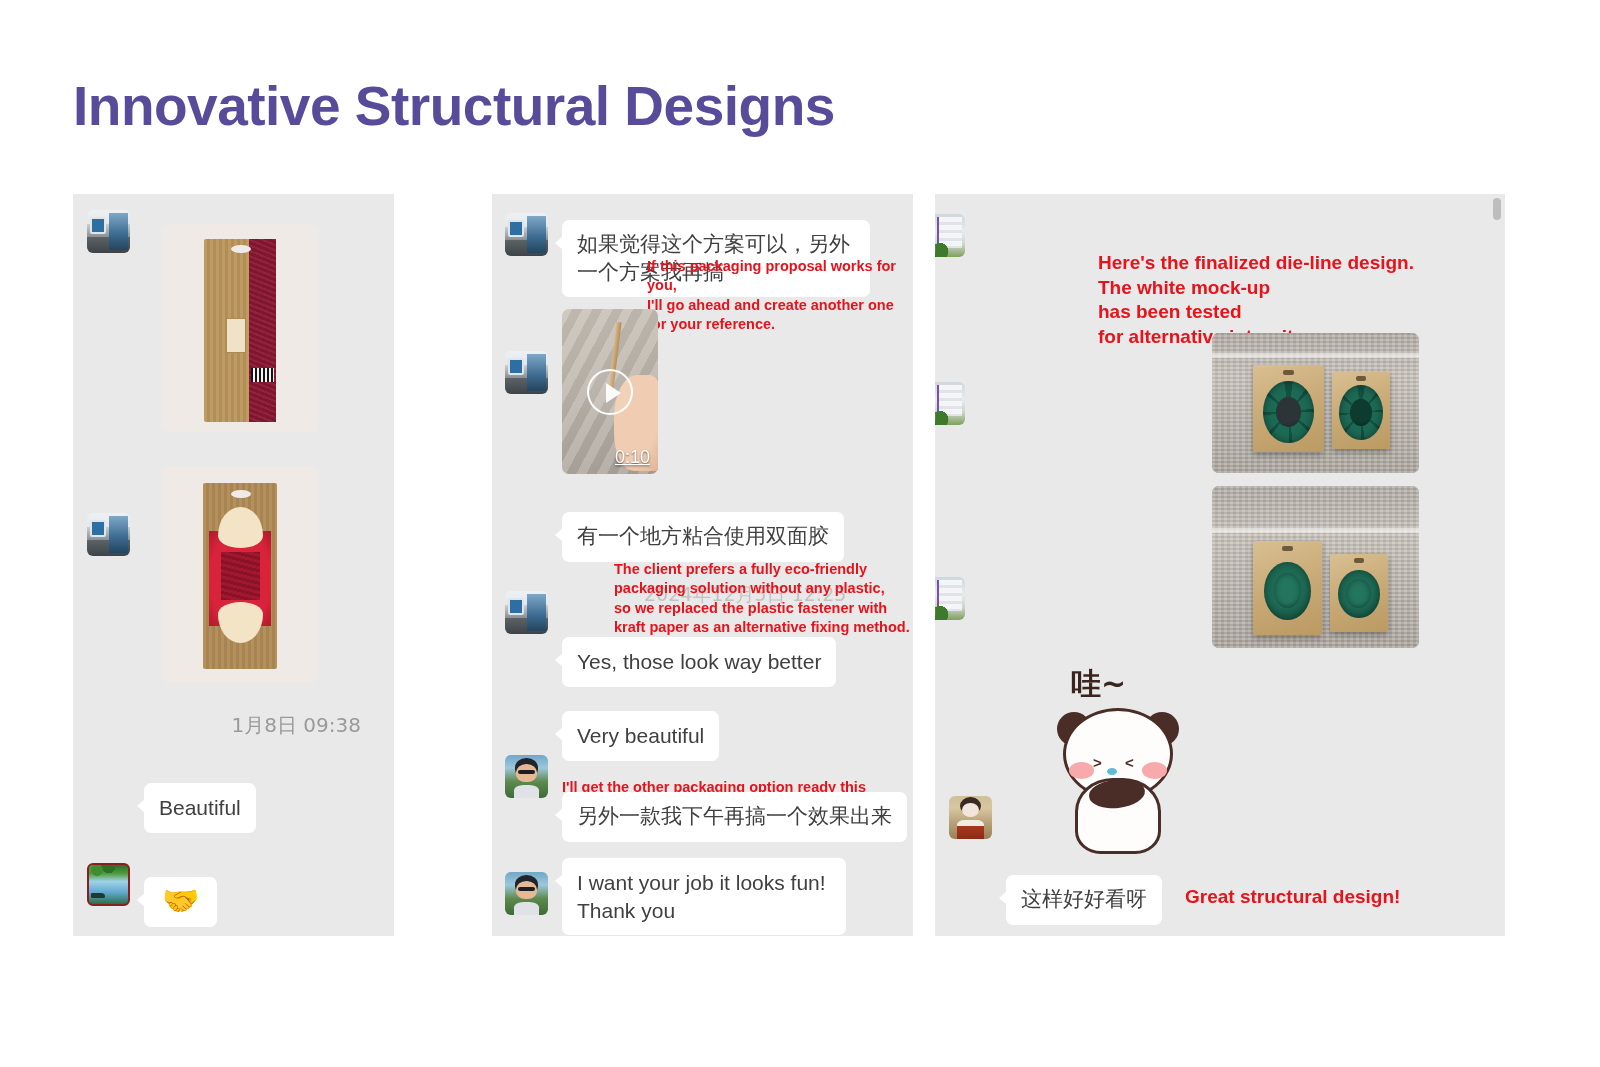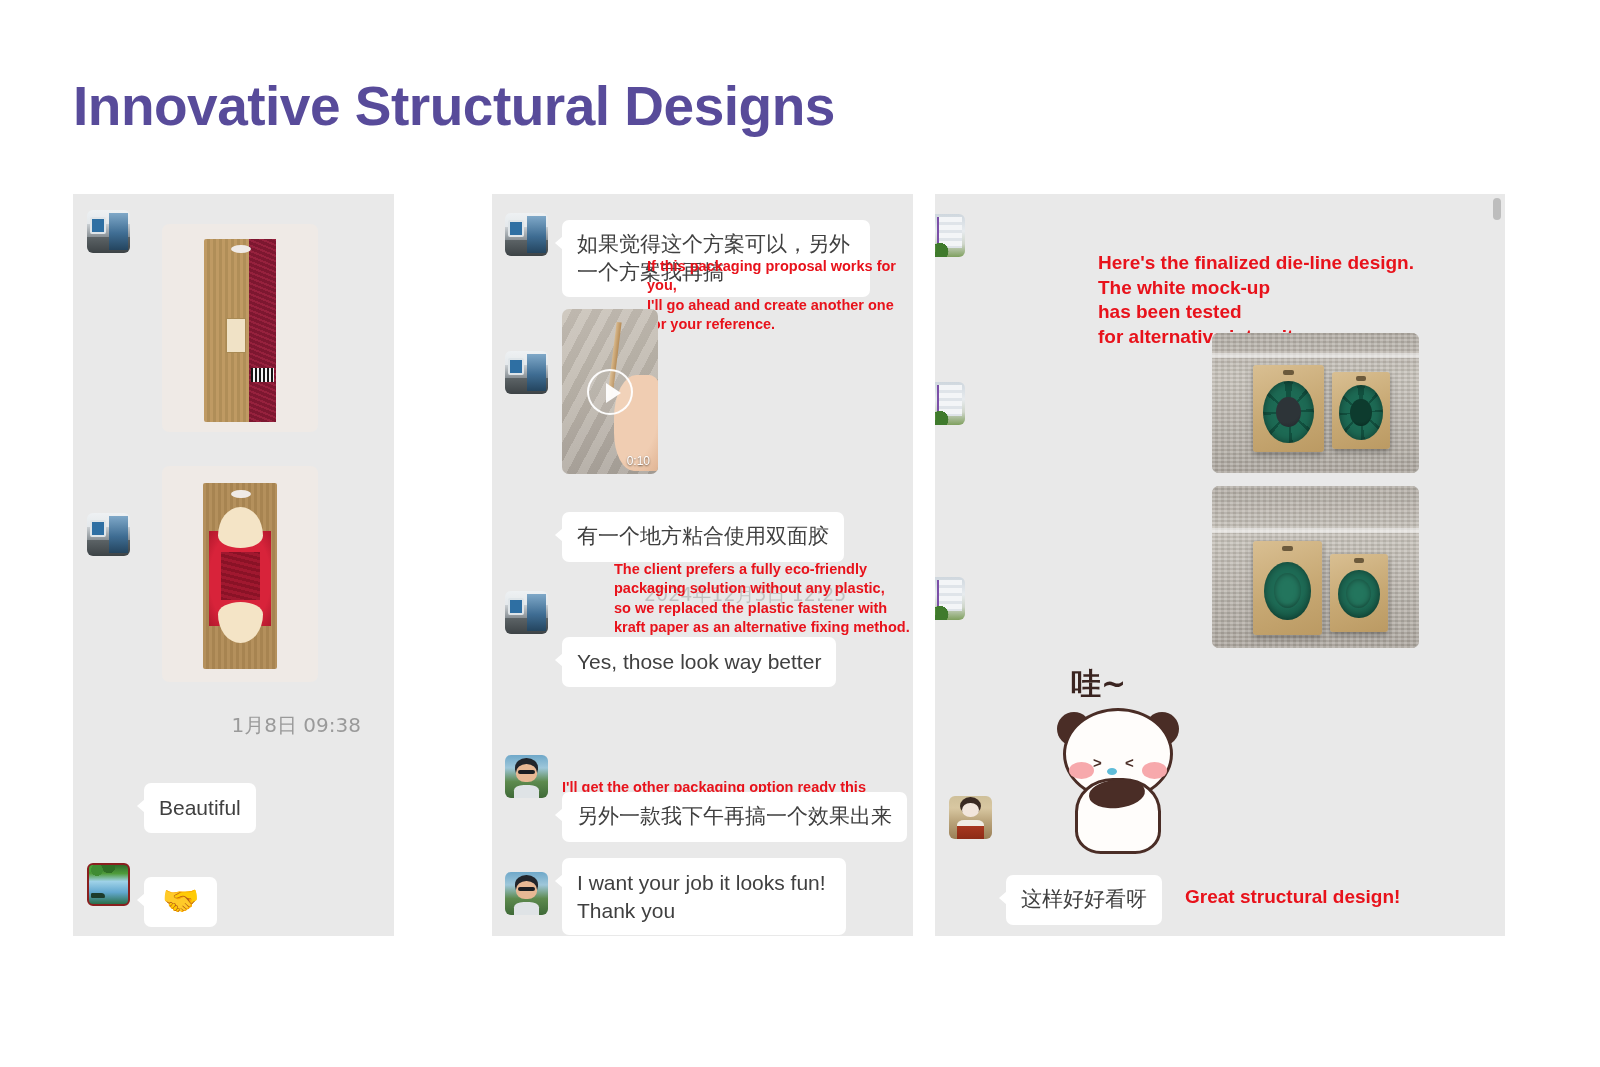--- a/index.html
+++ b/index.html
@@ -207,22 +207,23 @@
   }
   .video .play::after {
     content: ""; position: absolute;
     left: 17px; top: 12px;
     border-left: 15px solid rgba(255,255,255,.95);
     border-top: 10px solid transparent;
     border-bottom: 10px solid transparent;
   }
   .video .dur {
     position: absolute; right: 8px; bottom: 6px;
-    font-size: 12px; color: #ffffff;
+    font-size: 18px; color: #ffffff;
     text-shadow: 0 1px 2px rgba(0,0,0,.6);
+    text-decoration: underline;
   }
 
   
   .pack { background: #b9b4ad; }
   .pack .linen {
     position: absolute; inset: 0;
     background:
       repeating-linear-gradient(0deg, rgba(255,255,255,.14) 0 2px, rgba(0,0,0,.05) 2px 4px),
       repeating-linear-gradient(90deg, rgba(255,255,255,.10) 0 3px, rgba(0,0,0,.04) 3px 6px),
       linear-gradient(180deg,#b0aaa2 0%,#c6c1b9 30%,#aaa49c 100%);
@@ -423,20 +424,24 @@
   <div class="avatar av-man" style="left:13px; top:432px;">
     <span class="glasses"></span>
   </div>
   <div class="bubble" style="left:70px; top:443px;">
     <span class="tail"></span>
     <span>Yes, those look way better</span>
   </div>
 
   <div class="avatar av-man" style="left:13px; top:506px;">
     <span class="glasses"></span>
+  </div>
+  <div class="bubble" style="left:70px; top:517px;">
+    <span class="tail"></span>
+    <span>Very beautiful</span>
   </div>
 
   <div class="annot" style="left:70px; top:584px;">I'll get the other packaging option ready this afternoon.</div>
   <div class="bubble cn" style="left:70px; top:598px;">
     <span class="tail"></span>
     <span>另外一款我下午再搞一个效果出来</span>
   </div>
 
   <div class="bubble" style="left:70px; top:664px; width:284px;">
     <span class="tail"></span>

